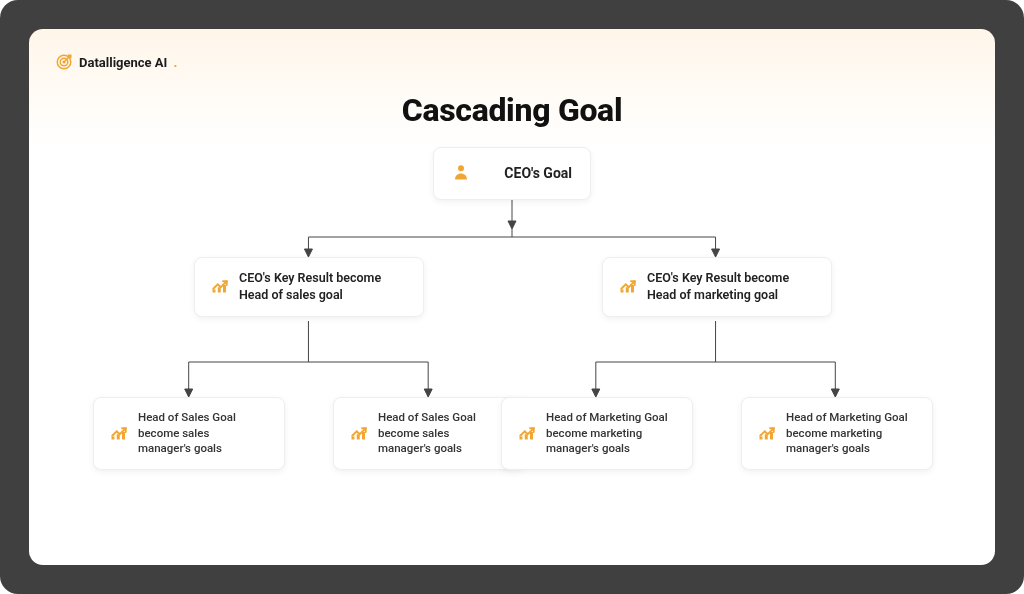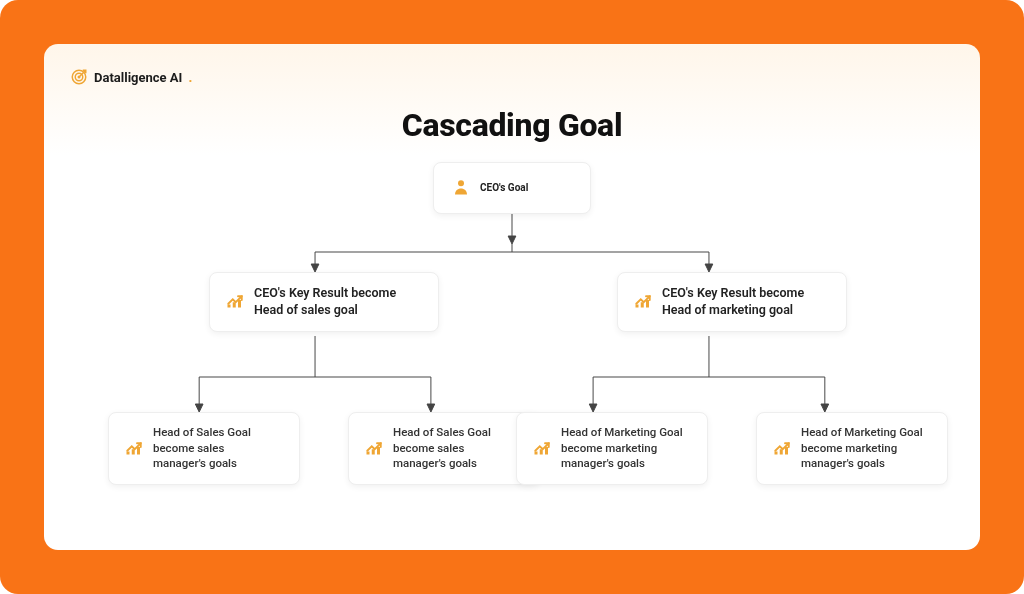--- a/index.html
+++ b/index.html
@@ -6,22 +6,22 @@
   body {
     width: 1024px;
     height: 594px;
     background: #fff;
     font-family: -apple-system, BlinkMacSystemFont, "Segoe UI", Roboto, Arial, sans-serif;
     overflow: hidden;
   }
   .outer {
     width: 1024px;
     height: 594px;
-    padding: 44px;
-    background: #f97316;
+    padding: 29px;
+    background: #404040;
     border-radius: 18px;
   }
   .inner {
     width: 100%;
     height: 100%;
     background: linear-gradient(180deg, #fff6ea 0%, #ffffff 22%, #ffffff 100%);
     border-radius: 14px;
     padding: 20px;
     position: relative;
   }
@@ -63,21 +63,21 @@
     padding: 12px 16px;
     font-size: 12.5px;
     font-weight: 600;
     color: #222;
   }
   .card .icon { flex-shrink: 0; }
   .card .lbl { line-height: 1.35; }
   .card .flex-col { display:flex; flex-direction:column;justify-content:space-between; }
 
   
-  .ceo { left: 50%; transform: translateX(-50%); top: 0; width: 158px; padding: 14px 18px; justify-content: flex-start; font-size: 10px; font-weight: 700; }
+  .ceo { left: 50%; transform: translateX(-50%); top: 0; width: 158px; padding: 14px 18px; justify-content: space-between; font-size: 14px; font-weight: 700; }
 
   
   .l1 { top: 110px; width: 230px; }
   .l1 .lbl { font-size: 12.5px; font-weight: 600; }
 
   
   .l2 { top: 250px; width: 192px; }
   .l2 .lbl { font-size: 11.5px; font-weight: 500; color: #333; }
 
   

